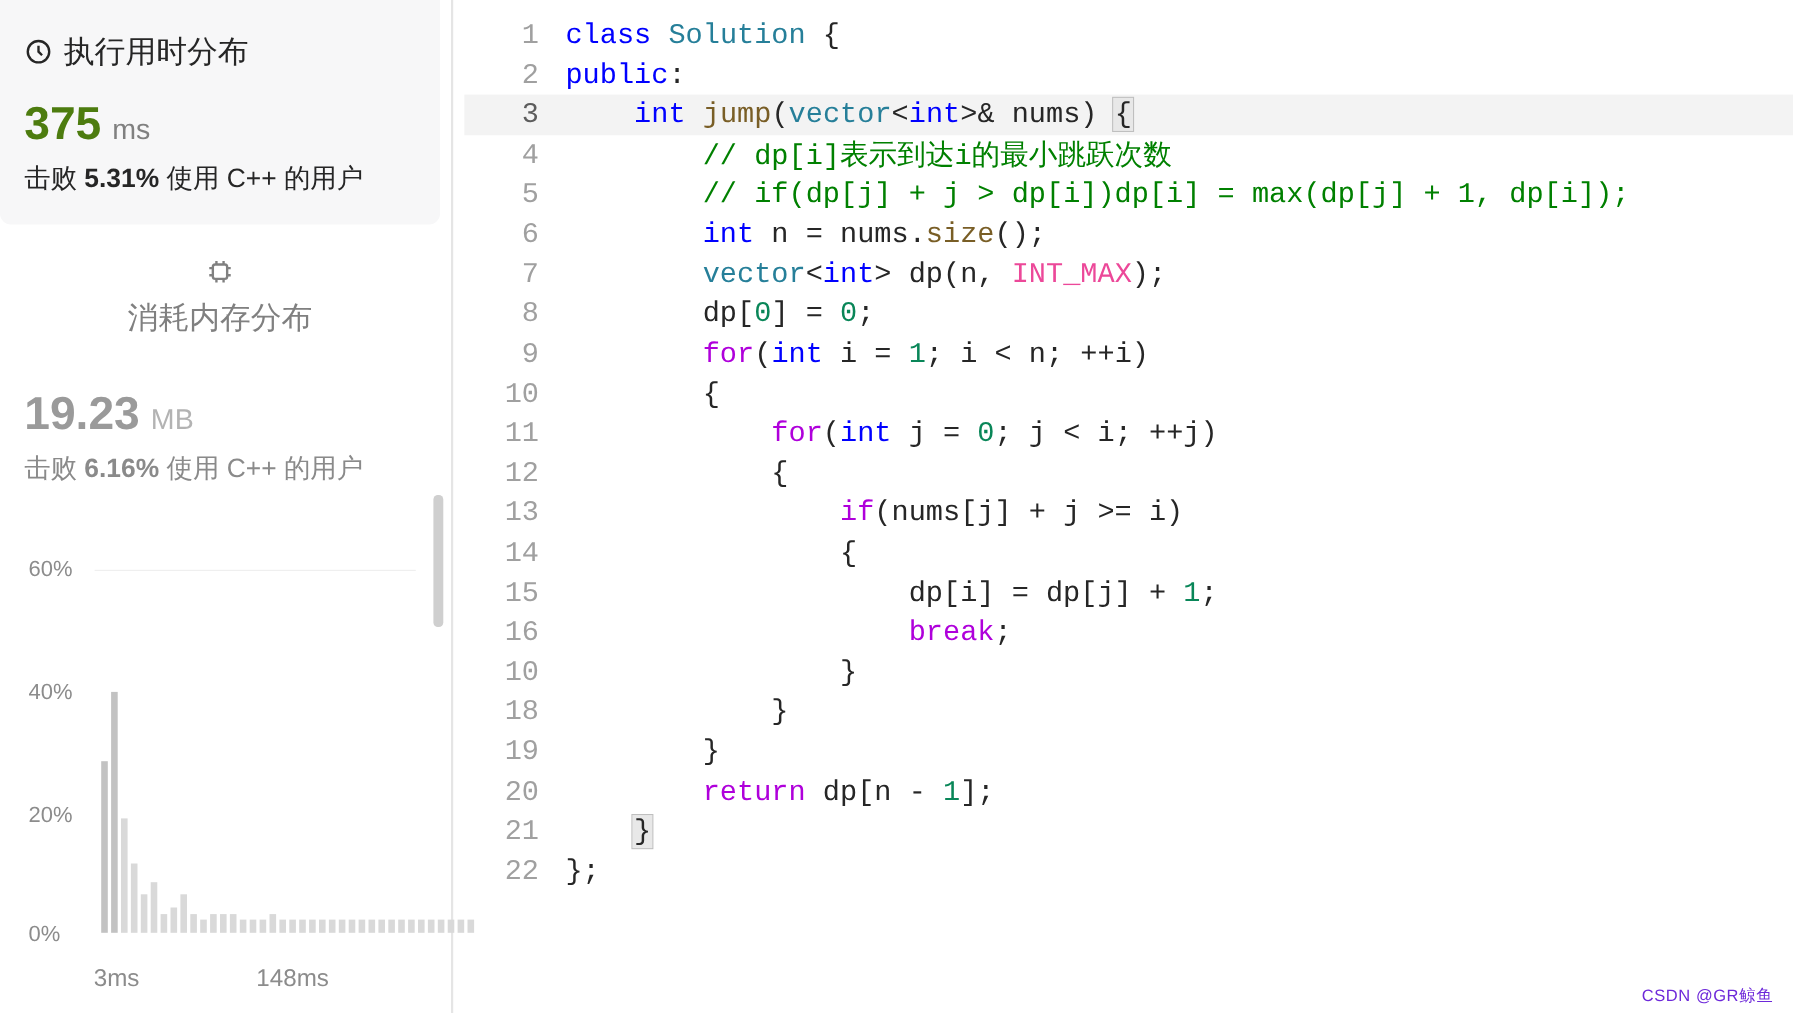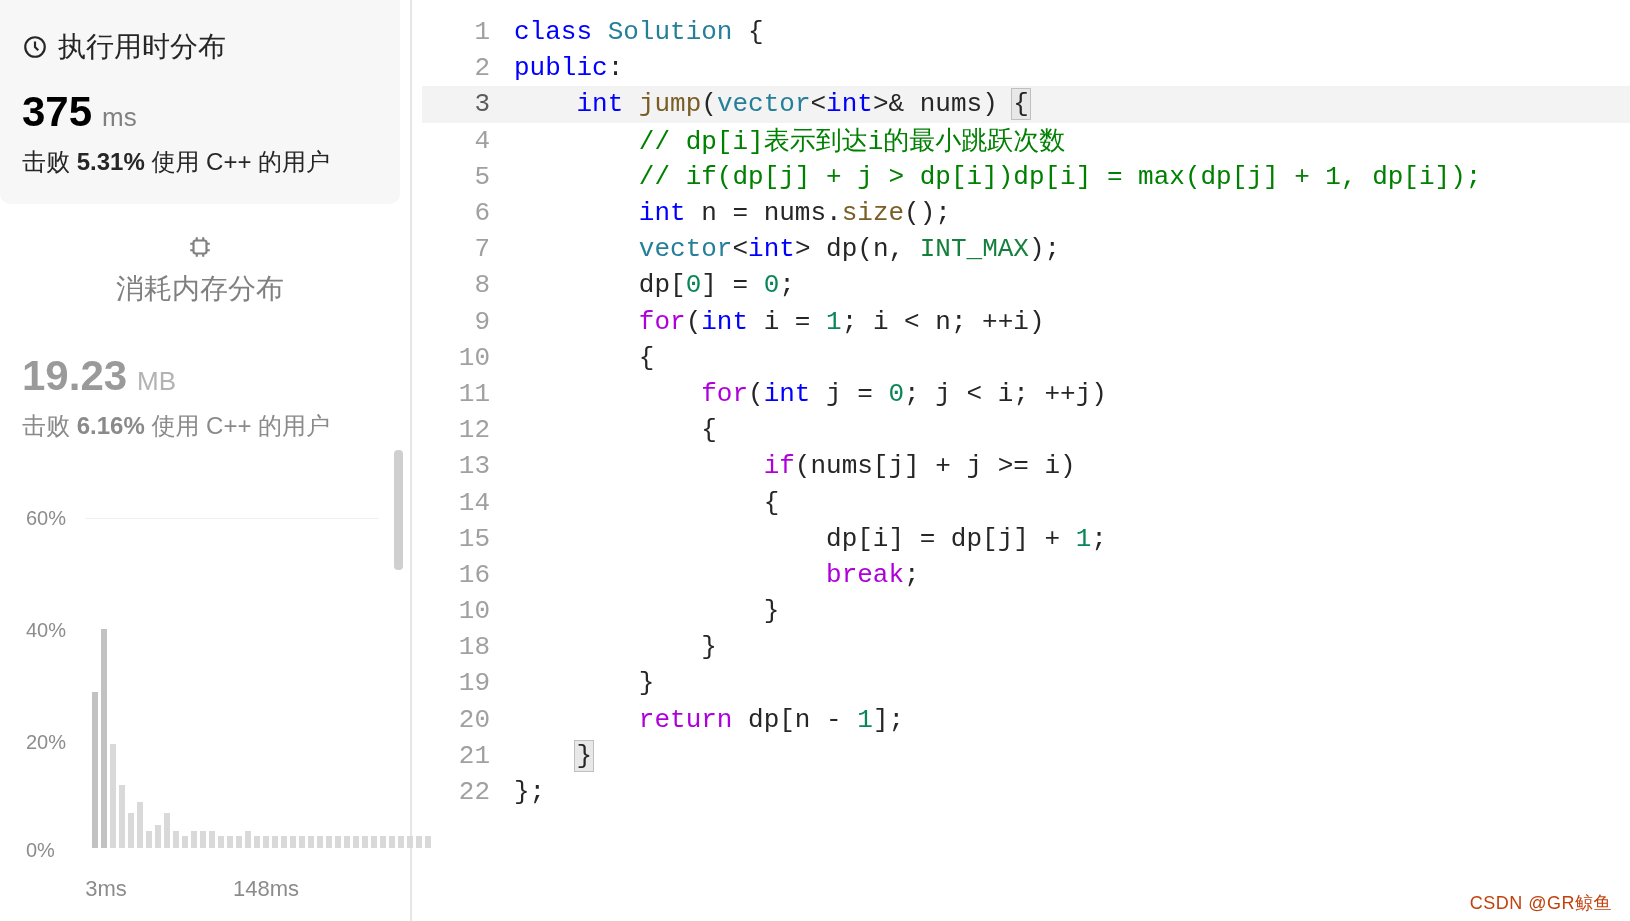--- a/index.html
+++ b/index.html
@@ -50,21 +50,21 @@
     display: inline-flex;
     width: 26px; height: 26px;
     align-items: center; justify-content: center;
   }
   .ico svg { width: 26px; height: 26px; }
   .metric-row {
     display: flex; align-items: baseline; gap: 10px;
     margin-top: 22px;
   }
   .metric-num {
-    font-size: 42px; font-weight: 600; color: #000000;
+    font-size: 42px; font-weight: 600; color: #4d7c0f;
   }
   .metric-unit {
     font-size: 26px; color: #808080;
   }
   .panel.memory .metric-num { color: #9a9a9a; }
   .panel.memory .metric-unit { color: #b3b3b3; margin-top: 36px; }
   .beats-row {
     margin-top: 10px;
     font-size: 24px;
     color: #262626;
@@ -159,36 +159,36 @@
   .code-line.active .gutter { color: #5c5c5c; }
   .txt { flex: 1; color: #262626; }
 
   .tok-kw    { color: #0000ff; }
   .tok-type  { color: #267f99; }
   .tok-type2 { color: #0000ff; }
   .tok-fn    { color: #795E26; }
   .tok-comment { color: #008000; }
   .tok-num   { color: #098658; }
   .tok-ctrl  { color: #af00db; }
-  .tok-const { color: #15803d; text-align: center; }
+  .tok-const { color: #ec4899; text-align: center; }
   .tok-builtin { color: #795E26; }
 
   .bracket-hl {
     background: #e8e8e8;
     outline: 1px solid #bfbfbf;
     padding: 0 1px;
     margin: 0 -1px;
   }
 
   .watermark {
     position: absolute;
     right: 18px;
     bottom: 6px;
-    font-size: 18px;
-    color: #c2410c;
+    font-size: 15px;
+    color: #6d28d9;
     font-family: -apple-system, sans-serif;
     letter-spacing: 0.5px;
   }
 </style>
 </head>
 <body>
 
 <div class="root">
 
   <div class="side">

